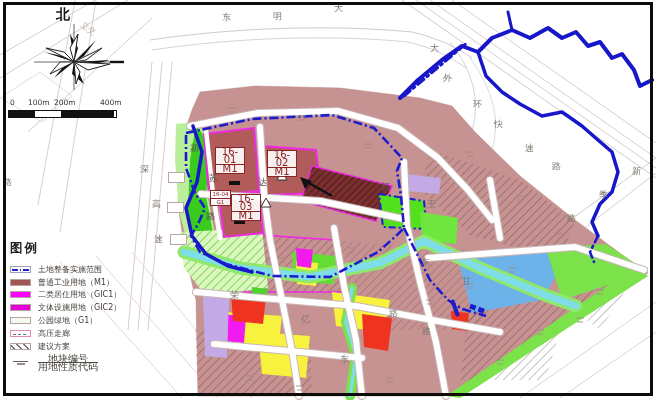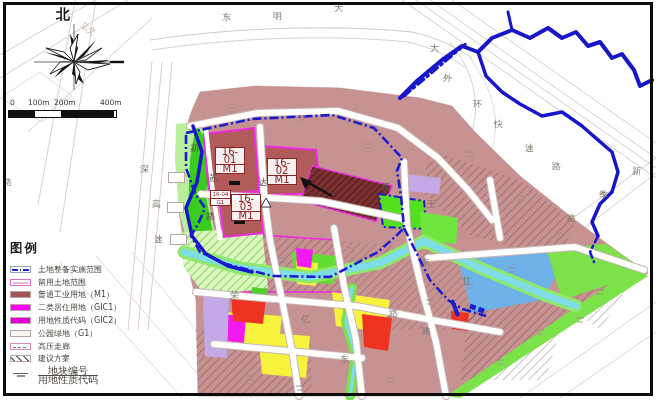--- a/index.html
+++ b/index.html
@@ -304,21 +304,21 @@
 <span class="lbl" style="left:422px;top:326px">路</span>
 <span class="lbl" style="left:462px;top:276px">甘</span>
 <span class="lbl" style="left:421px;top:257px">东</span>
 
 <span class="phase" style="left:224px;top:166px">②</span>
 
 <div class="plabel" style="left:215px;top:147px">
   <div class="tp">16-01</div>
   <div>M1</div>
 </div>
-<div class="plabel" style="left:267px;top:158px">
+<div class="plabel" style="left:267px;top:150px">
   <div class="tp">16-02</div>
   <div>M1</div>
 </div>
 <div class="plabel" style="left:231px;top:194px">
   <div class="tp">16-03</div>
   <div>M1</div>
 </div>
 <div class="plabel mini" style="left:210px;top:190px">
   <div class="tp">16-04</div>
   <div>G1</div>
@@ -328,34 +328,30 @@
 <div class="tinybox" style="left:167px;top:202px"></div>
 <div class="tinybox" style="left:170px;top:234px"></div>
 
 <div id="legend">
   <h3>图例</h3>
   <div class="lrow">
     <span class="sw boundary"></span>
     <span class="t">土地整备实施范围</span>
   </div>
   <div class="lrow">
-    <span class="sw retained"></span>
-    <span class="t">留用土地范围</span>
-  </div>
-  <div class="lrow">
     <span class="sw m1"></span>
     <span class="t">普通工业用地（M1）</span>
   </div>
   <div class="lrow">
     <span class="sw gic1"></span>
     <span class="t">二类居住用地（GIC1）</span>
   </div>
   <div class="lrow">
     <span class="sw gic2"></span>
-    <span class="t">用地性质代码（GIC2）</span>
+    <span class="t">文体设施用地（GIC2）</span>
   </div>
   <div class="lrow">
     <span class="sw g1"></span>
     <span class="t">公园绿地（G1）</span>
   </div>
   <div class="lrow">
     <span class="sw hv"></span>
     <span class="t">高压走廊</span>
   </div>
   <div class="lrow">

